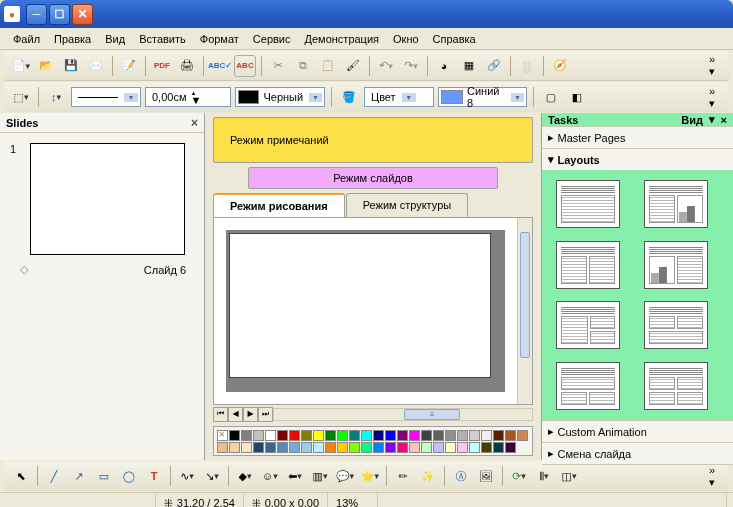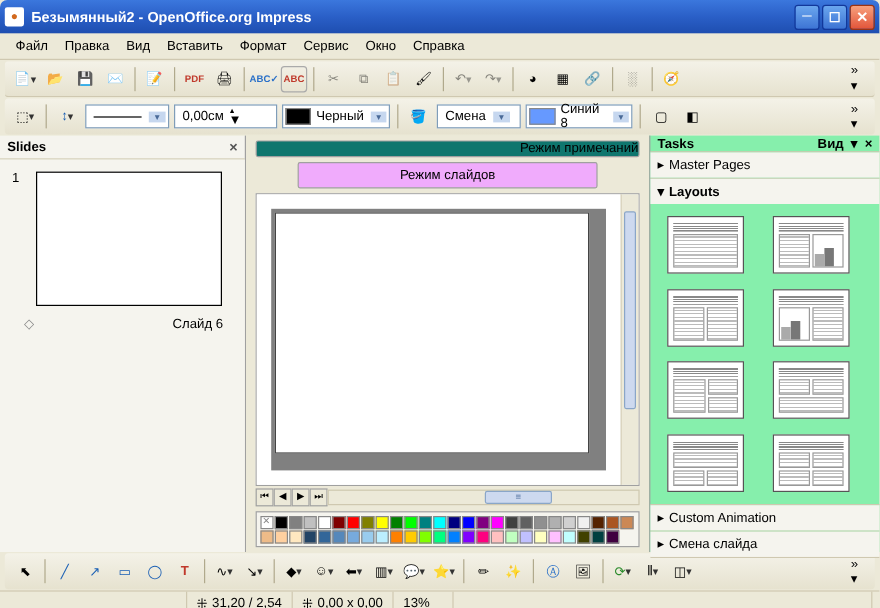--- a/index.html
+++ b/index.html
@@ -33,21 +33,21 @@
 .slides-panel { width: 205px; background: #f5f4ee; border-right: 1px solid #a0a0a0; display: flex; flex-direction: column; }
 .slides-header { height: 20px; display: flex; align-items: center; padding: 0 6px; font-weight: bold; border-bottom: 1px solid #cfc8b0; }
 .slides-header .close { margin-left: auto; cursor: pointer; font-size: 12px; color: #555; }
 .slides-body { flex: 1; padding: 10px; background: #f5f4ee; }
 .slide-thumb { width: 155px; height: 112px; border: 1px solid #000; background: #fff; margin-left: 10px; }
 .slide-actions { display: flex; align-items: center; margin-top: 8px; margin-left: 10px; }
 .slide-label { margin-left: auto; margin-right: 8px; }
 
 .center-panel { flex: 1; display: flex; flex-direction: column; background: #ece9d8; }
 .view-tabs-top { display: flex; gap: 4px; padding: 4px 8px; }
-.view-tab-btn { flex: 1; background: #0f766e; border: 1px solid #a0a0a0; padding: 0; text-align: right; cursor: pointer; border-radius: 2px; }
+.view-tab-btn { flex: 1; background: #fde047; border: 1px solid #a0a0a0; padding: 16px; text-align: left; cursor: pointer; border-radius: 2px; }
 .view-tabs-mid { display: flex; justify-content: center; padding: 0 8px 4px 8px; }
 .view-tab-btn-mid { flex: 1; background: #f0abfc; border: 1px solid #a0a0a0; padding: 4px; text-align: center; cursor: pointer; margin: 0 35px; border-radius: 2px; }
 .mode-tabs { display: flex; padding: 0 8px; }
 .mode-tab { padding: 5px 16px; border: 1px solid #a0a0a0; border-bottom: none; background: #ece9d8; cursor: pointer; font-size: 11px; border-radius: 3px 3px 0 0; margin-right: 1px; }
 .mode-tab.active { background: #fff; font-weight: bold; border-top: 2px solid #f0a030; position: relative; z-index: 2; }
 .canvas-wrap { flex: 1; margin: 0 8px; border: 1px solid #a0a0a0; background: #fff; display: flex; position: relative; }
 .canvas-inner { flex: 1; position: relative; padding: 12px; background: #fff; display:flex; }
 .canvas-bg { flex:1; background:#808080; position:relative; }
 .slide-canvas { position: absolute; top:3px; left:3px; right:14px; bottom:14px; background: #fff; border: 1px solid #444; }
 .vscroll { width: 15px; background: #ece9d8; border-left: 1px solid #cfc8b0; display:flex; flex-direction:column; }
@@ -77,35 +77,35 @@
 
 .drawing-bar { height: 30px; background: linear-gradient(to bottom, #f4f2e8, #e6e2cf); display: flex; align-items: center; padding: 0 6px; gap: 3px; margin: 1px 4px; border-radius: 3px; }
 .statusbar { height: 20px; background: #ece9d8; display: flex; align-items: center; padding: 0 6px; border-top: 1px solid #cfc8b0; }
 .status-cell { padding: 0 8px; border-right: 1px solid #cfc8b0; height: 100%; display: flex; align-items: center; }
 </style>
 </head>
 <body>
 
 <div class="titlebar">
   <div class="titlebar-icon">●</div>
-  <div class="titlebar-text">Безымянный2 - OpenOffice.org Impress</div>
   <div class="win-btns">
     <div class="win-btn win-min">─</div>
     <div class="win-btn win-max">☐</div>
     <div class="win-btn win-close">✕</div>
   </div>
 </div>
 
 <div class="menubar">
   <div class="menu-item">Файл</div>
   <div class="menu-item">Правка</div>
   <div class="menu-item">Вид</div>
   <div class="menu-item">Вставить</div>
   <div class="menu-item">Формат</div>
   <div class="menu-item">Сервис</div>
+  <div class="menu-item">Демонстрация</div>
   <div class="menu-item">Окно</div>
   <div class="menu-item">Справка</div>
 </div>
 
 <div class="toolbar">
   <div class="tbtn">📄<span class="tchevron">▾</span></div>
   <div class="tbtn">📂</div>
   <div class="tbtn">💾</div>
   <div class="tbtn">✉️</div>
   <div class="tsep"></div>
@@ -149,21 +149,21 @@
     <div style="display:flex;flex-direction:column;font-size:6px;line-height:7px;">▲<span>▼</span></div>
   </div>
   <div class="fcombo" style="width:90px;">
     <div class="color-swatch" style="background:#000;"></div>
     <div class="fcombo-text">Черный</div>
     <div class="fcombo-arrow">▾</div>
   </div>
   <div class="tsep"></div>
   <div class="tbtn">🪣</div>
   <div class="fcombo" style="width:70px;">
-    <div class="fcombo-text">Смена</div>
+    <div class="fcombo-text">Цвет</div>
     <div class="fcombo-arrow">▾</div>
   </div>
   <div class="fcombo" style="width:89px;">
     <div class="color-swatch" style="background:#6699ff;"></div>
     <div class="fcombo-text">Синий 8</div>
     <div class="fcombo-arrow">▾</div>
   </div>
   <div class="tsep"></div>
   <div class="tbtn">▢</div>
   <div class="tbtn">◧</div>
@@ -188,20 +188,24 @@
       </div>
     </div>
   </div>
 
   <div class="center-panel">
     <div class="view-tabs-top">
       <div class="view-tab-btn">Режим примечаний</div>
     </div>
     <div class="view-tabs-mid">
       <div class="view-tab-btn-mid">Режим слайдов</div>
+    </div>
+    <div class="mode-tabs">
+      <div class="mode-tab active">Режим рисования</div>
+      <div class="mode-tab">Режим структуры</div>
     </div>
     <div class="canvas-wrap">
       <div class="canvas-inner">
         <div class="canvas-bg">
           <div class="slide-canvas"></div>
         </div>
       </div>
       <div class="vscroll">
           <div class="thumb"></div>
         </div>

